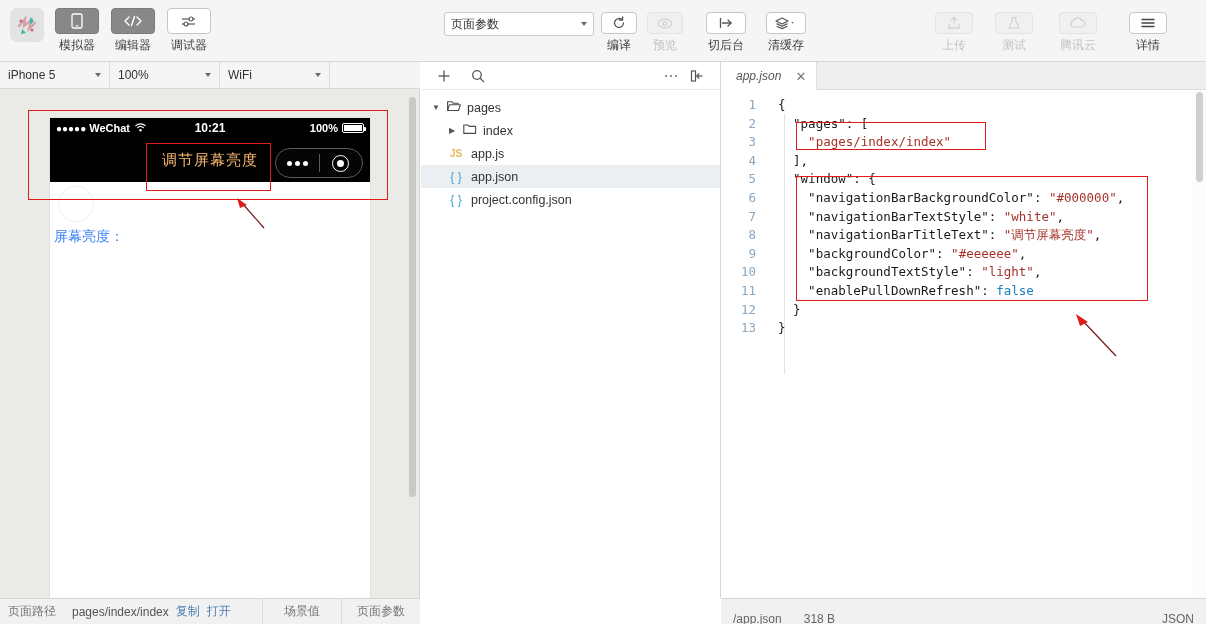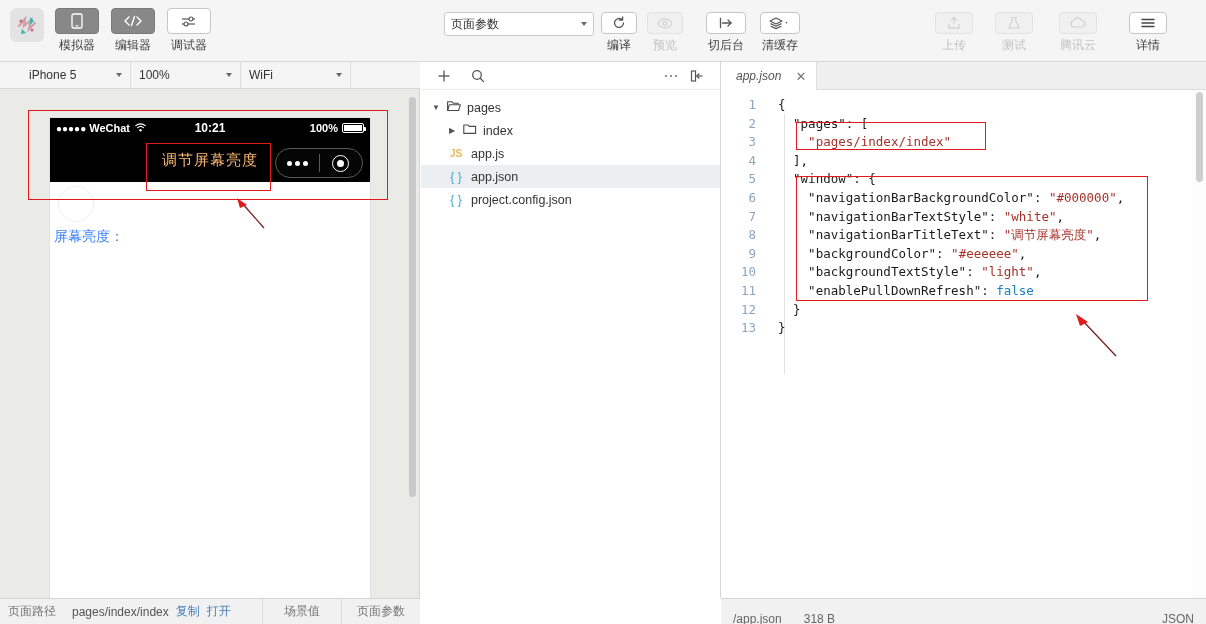--- a/index.html
+++ b/index.html
@@ -267,21 +267,21 @@
       </div>
       <div class="tb-item" style="width:42px;margin-right:16px;">
         <div class="tb-btn dim" style="width:36px;height:22px;">
           <svg width="16" height="11" viewBox="0 0 16 11">
               <ellipse cx="8" cy="5.5" rx="6.8" ry="4.4" stroke="#d2d2d2" stroke-width="1.2" fill="none"></ellipse>
               <circle cx="8" cy="5.5" r="1.9" stroke="#d2d2d2" stroke-width="1.2" fill="none"></circle>
             </svg>
         </div>
         <div class="tb-label dim">预览</div>
       </div>
-      <div class="tb-item" style="width:48px;margin-right:6px;">
+      <div class="tb-item" style="width:48px;margin-right:12px;">
         <div class="tb-btn" style="width:40px;height:22px;">
           <svg width="16" height="12" viewBox="0 0 16 12">
               <line x1="2.5" y1="1.5" x2="2.5" y2="10.5" stroke="#555" stroke-width="1.3" stroke-linecap="round"></line>
               <line x1="4.5" y1="6" x2="13" y2="6" stroke="#555" stroke-width="1.3" stroke-linecap="round"></line>
               <path d="M10 3 L13 6 L10 9" stroke="#555" stroke-width="1.3" fill="none" stroke-linecap="round" stroke-linejoin="round"></path>
             </svg>
         </div>
         <div class="tb-label">切后台</div>
       </div>
       <div class="tb-item" style="width:48px;">
@@ -332,21 +332,21 @@
               <line x1="2" y1="6" x2="14" y2="6" stroke="#444" stroke-width="1.3" stroke-linecap="round"></line>
               <line x1="2" y1="9.5" x2="14" y2="9.5" stroke="#444" stroke-width="1.3" stroke-linecap="round"></line>
             </svg>
         </div>
         <div class="tb-label">详情</div>
       </div>
     </div>
   </div>
 
   <div class="devicebar">
-    <div class="dev-sel" style="width:110px;margin-left:21px;">
+    <div class="dev-sel" style="width:110px;">
       <span>iPhone 5</span>
       <span class="caret"></span>
     </div>
     <div class="dev-sel" style="width:110px;">
       <span>100%</span>
       <span class="caret"></span>
     </div>
     <div class="dev-sel" style="width:110px;">
       <span>WiFi</span>
       <span class="caret"></span>

